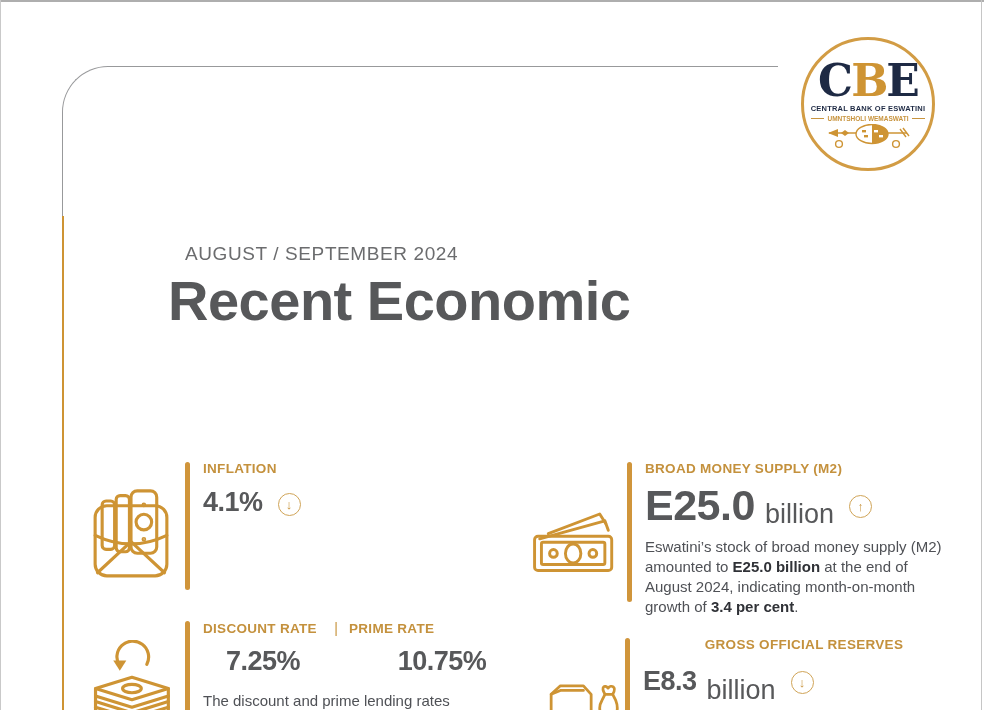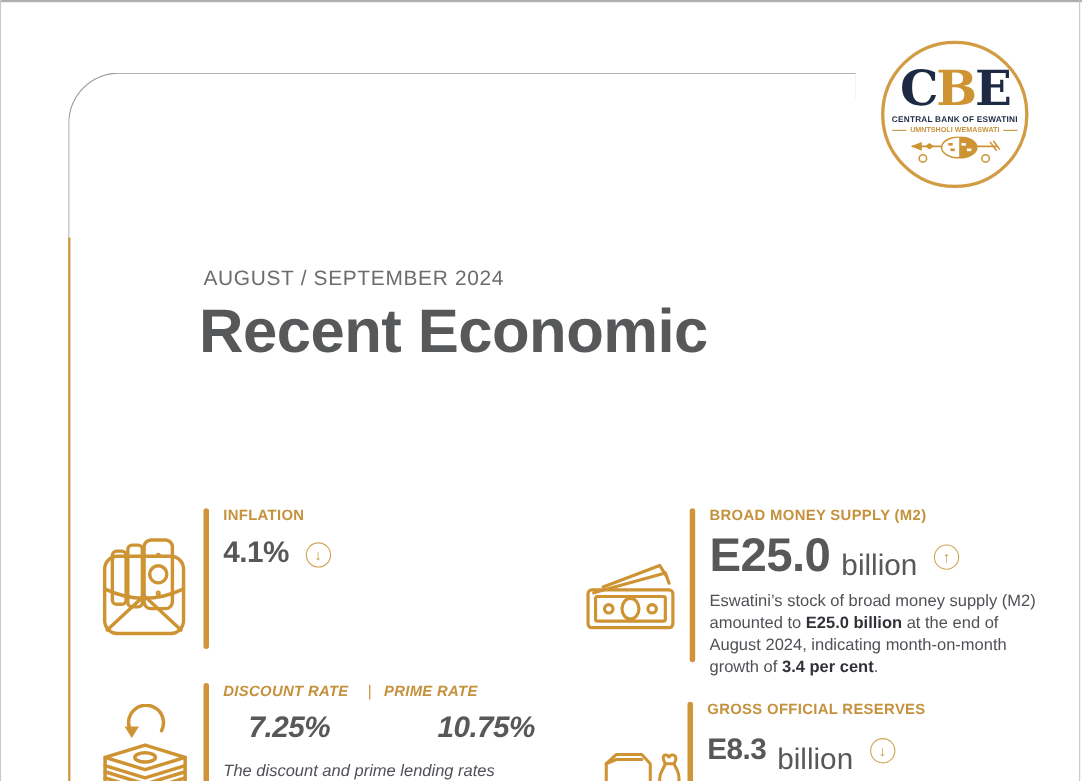--- a/index.html
+++ b/index.html
@@ -35,35 +35,35 @@
   }
   .logo-letters .navy{color:#1e2a44;}
   .logo-letters .gold{color:#ce9434;}
   .logo-name{font-size:7.5px;font-weight:700;color:#1e2a44;letter-spacing:0.2px;white-space:nowrap;margin-top:3px;}
   .logo-motto{display:flex;align-items:center;gap:3px;margin-top:2px;font-size:6.5px;font-weight:700;color:#c8943e;white-space:nowrap;}
   .logo-motto::before,.logo-motto::after{content:"";width:13px;height:1px;background:#c8943e;}
   .logo-emblem{margin-top:2px;}
 
   
   .period{position:absolute;left:185px;top:243px;font-size:19px;color:#6b6c6e;letter-spacing:0.6px;}
-  .title{position:absolute;left:181px;top:268px;font-size:56px;line-height:66px;font-weight:600;color:#57585a;letter-spacing:-0.5px;}
+  .title{position:absolute;left:168px;top:268px;font-size:56px;line-height:66px;font-weight:600;color:#57585a;letter-spacing:-0.5px;}
 
   
   .bar{position:absolute;width:5px;background:#d0953b;border-radius:3px;}
   .bar-inflation{left:185px;top:462px;height:128px;}
   .bar-money{left:627px;top:462px;height:140px;}
   .bar-rates{left:185px;top:621px;height:92px;}
   .bar-reserves{left:625px;top:638px;height:75px;}
 
   
   .stat{position:absolute;}
   .stat-inflation{left:203px;top:461px;width:322px;}
   .stat-money{left:645px;top:461px;width:342px;}
-  .stat-rates{left:203px;top:620px;width:332px;font-style:italic;}
-  .stat-reserves{left:643px;top:637px;width:322px;}
+  .stat-rates{left:203px;top:620px;width:332px;}
+  .stat-reserves{left:643px;top:637px;width:322px;text-align:center;}
 
   .stat-label{font-size:13.5px;font-weight:700;color:#c4913d;letter-spacing:0.3px;}
   .value-row{display:flex;align-items:center;margin-top:3px;}
   .value{font-size:27px;font-weight:600;color:#57585a;letter-spacing:-0.5px;line-height:46px;}
   .value-lg{font-size:43px;}
   .unit{font-size:27px;font-weight:400;color:#57585a;margin-left:10px;margin-top:20px;}
   .trend{
     width:21px;height:21px;border:1.6px solid #d0a457;border-radius:50%;
     display:inline-flex;align-items:center;justify-content:center;
     color:#c8943e;font-size:13px;font-weight:700;margin-left:15px;margin-top:4px;flex:0 0 auto;

